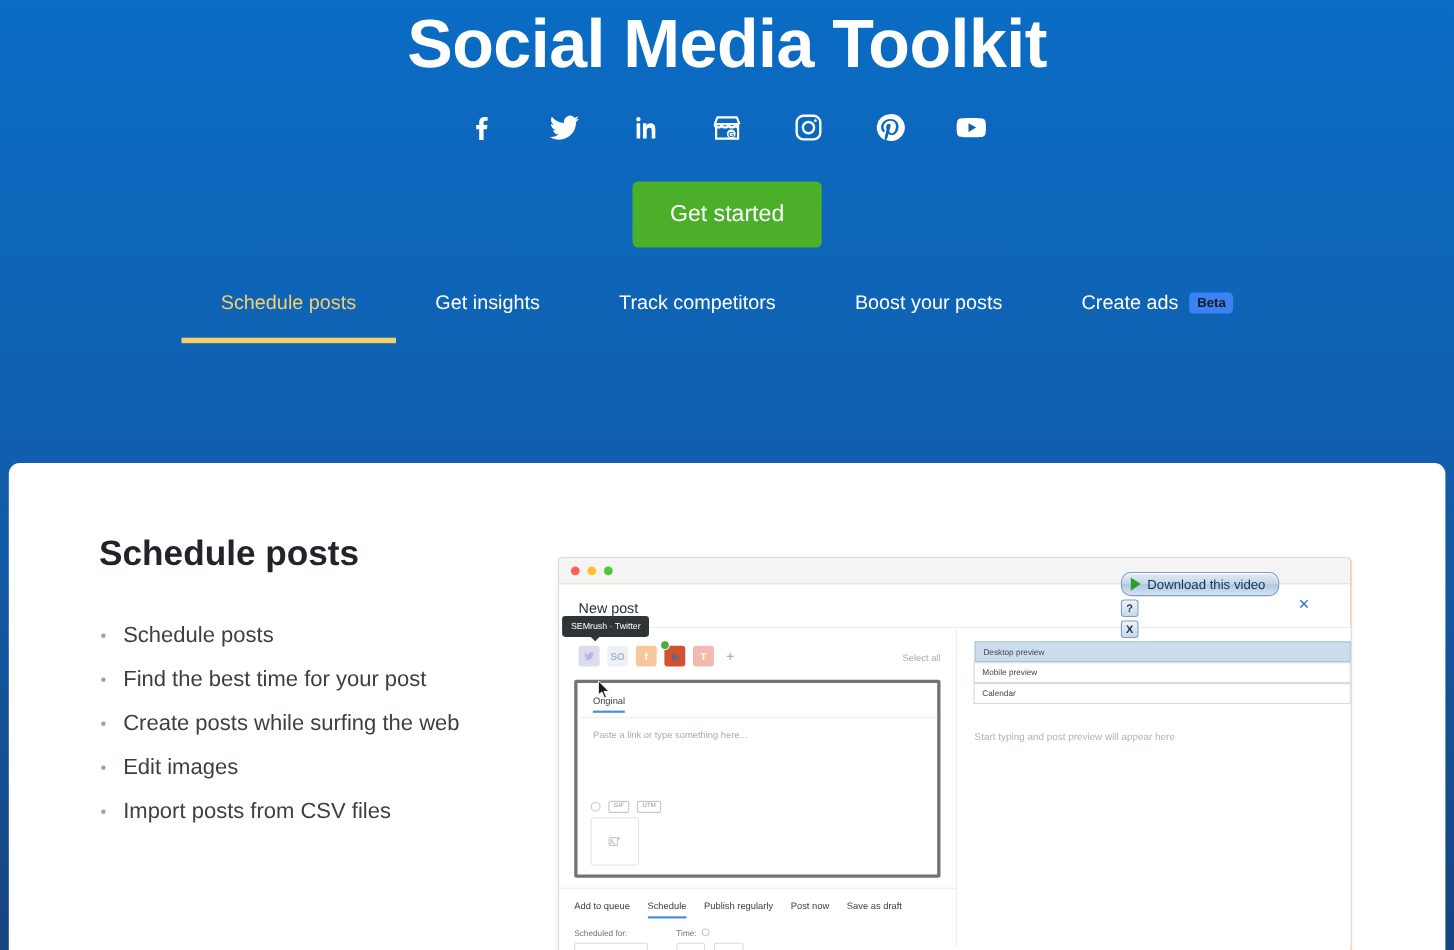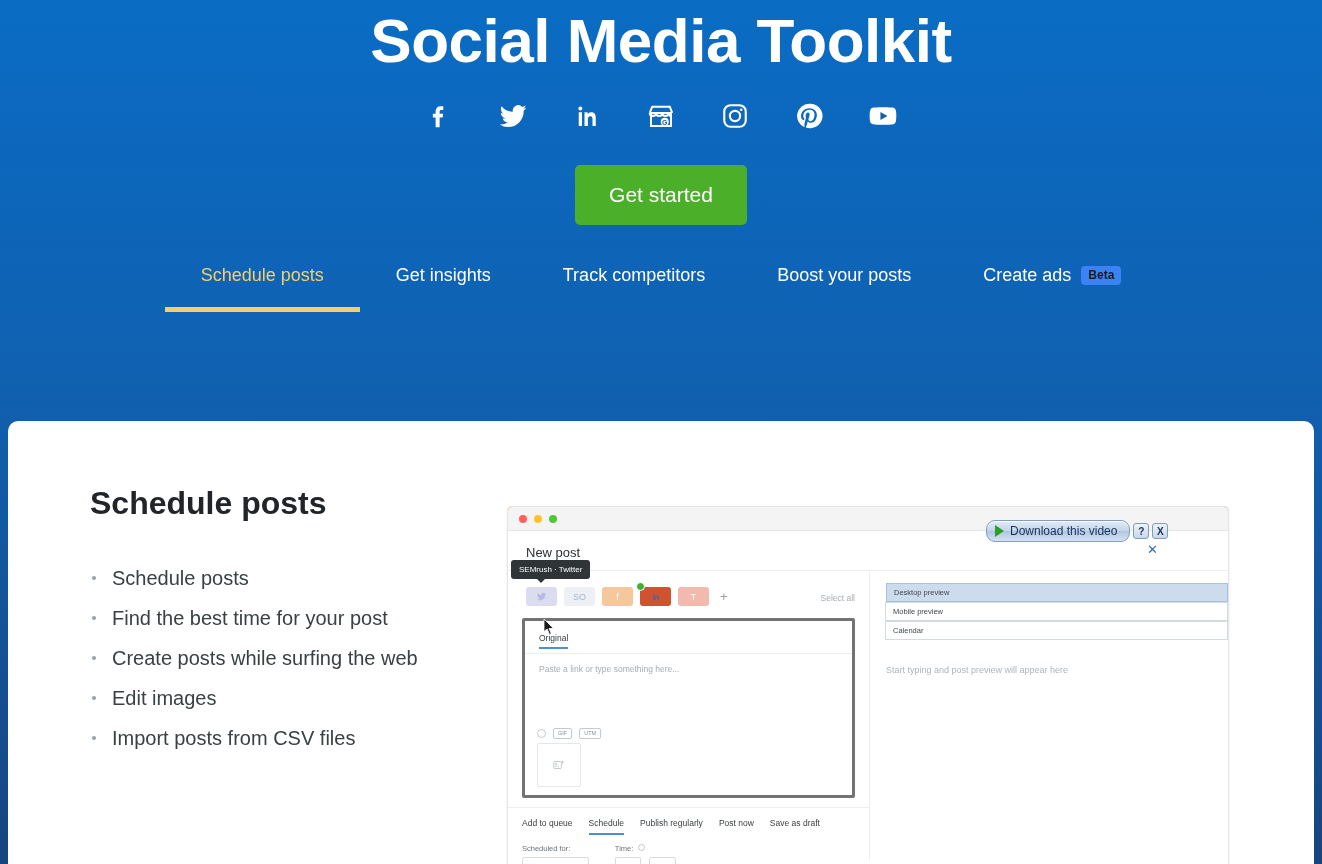--- a/index.html
+++ b/index.html
@@ -201,25 +201,25 @@
     border-top: 5px solid #2f3437;
   }
 
   .avatar-row {
     display: flex;
     align-items: center;
     gap: 7px;
     padding: 16px 0 0 18px;
   }
   .avatar {
-    width: 31px; height: 19px;
+    width: 19px; height: 19px;
     border-radius: 3px;
     position: relative;
     display: flex; align-items: center; justify-content: center;
-    font-size: 9px; color: #fff; font-weight: normal;
+    font-size: 9px; color: #fff; font-weight: bold;
   }
   .avatar .check {
     position: absolute;
     top: -5px; left: -4px;
     width: 9px; height: 9px;
     border-radius: 50%;
     background: #4aab38;
     border: 1px solid #fff;
   }
   .plus-btn {
@@ -345,23 +345,24 @@
   .pv-tab.active { background: #ccdcec; border-color: #a9c2da; }
   .preview-placeholder {
     font-size: 9px;
     color: #aeb4ba;
     margin-top: 25px;
   }
 
   
   .dl-overlay {
     position: absolute;
-    left: 986px; top: 520px;
-    display: flex; align-items: center; gap: 3px;
+    left: 1019px; top: 520px;
+    display: flex; gap: 3px;
     z-index: 40;
+    flex-direction: column;
   }
   .dl-btn {
     display: flex; align-items: center; gap: 6px;
     background: linear-gradient(180deg,#e3ecf6 0%, #c3d4e8 50%, #b0c6e0 51%, #d6e3f1 100%);
     border: 1px solid #7d9ec0;
     border-radius: 9px;
     padding: 3px 12px 3px 8px;
     font-size: 12px;
     color: #15325b;
     cursor: pointer;

